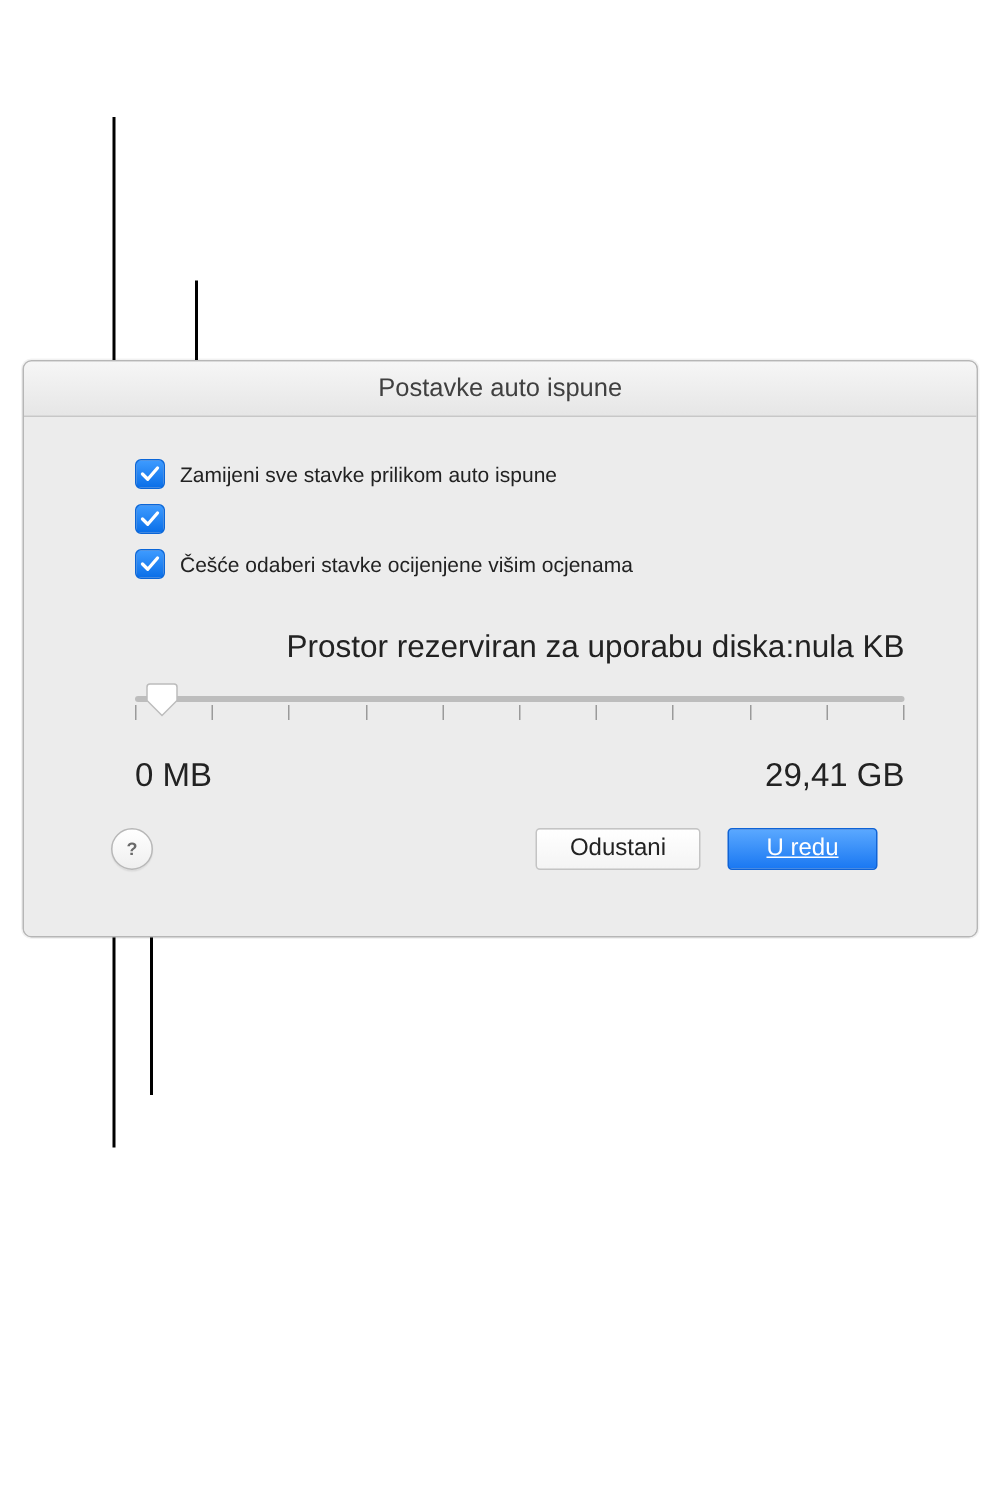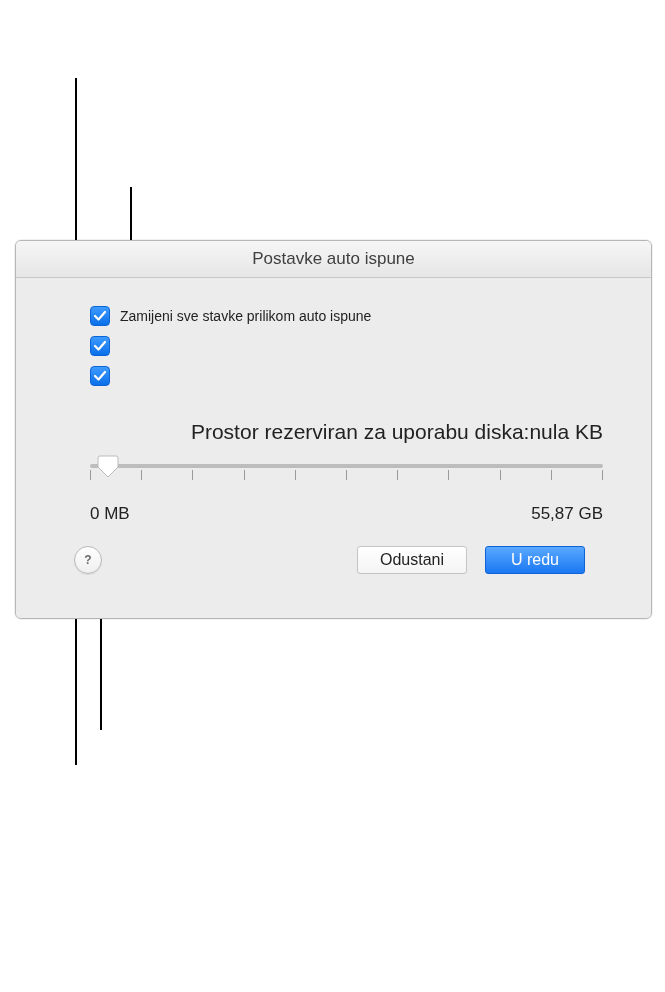--- a/index.html
+++ b/index.html
@@ -131,21 +131,21 @@
     width: 22px;
     height: 24px;
     transform: translateX(-50%);
     cursor: pointer;
   }
   .slider-thumb svg { width: 22px; height: 24px; display:block; }
 
   .slider-range-row {
     display: flex;
     justify-content: space-between;
-    font-size: 17px;
+    font-size: 22px;
     color: #222;
     margin-top: 8px;
   }
 
   .footer {
     display: flex;
     align-items: center;
     justify-content: flex-end;
     padding: 22px 28px 22px 20px;
     gap: 18px;
@@ -184,20 +184,21 @@
   .btn-default {
     background: linear-gradient(#ffffff, #f4f4f4);
     border: 1px solid #c4c4c4;
     color: #222;
   }
 
   .btn-primary {
     background: linear-gradient(#5aa8ff, #1a78f2);
     border: 1px solid #0f63d6;
     color: #fff;
+    text-decoration: underline;
   }
 
 </style>
 </head>
 <body>
 
 <div class="callout" style="left:75px; top:78px; width:2px; height:275px;"></div>
 <div class="callout" style="left:75px; top:353px; width:15px; height:2px;"></div>
 
 <div class="callout" style="left:130px; top:187px; width:2px; height:132px;"></div>
@@ -232,20 +233,21 @@
           </svg>
       </div>
     </div>
 
     <div class="checkbox-row">
       <div class="checkbox">
         <svg viewBox="0 0 14 14">
             <polyline points="2,7 5.5,10.5 12,3" fill="none" stroke="#fff" stroke-width="2.2" stroke-linecap="round" stroke-linejoin="round"></polyline>
           </svg>
       </div>
+      <span class="checkbox-label">Češće odaberi stavke ocijenjene višim ocjenama</span>
     </div>
 
     <div class="slider-section">
       <div class="slider-label-row">
         <span>Prostor rezerviran za uporabu diska:</span>
         <span>nula KB</span>
       </div>
 
       <div class="slider-track-area">
         <div class="slider-track"></div>
@@ -264,21 +266,21 @@
         </div>
         <div class="slider-thumb">
           <svg viewBox="0 0 22 24">
             <path d="M3 2 h16 a2 2 0 0 1 2 2 v9 l-10 10 l-10 -10 v-9 a2 2 0 0 1 2 -2 z" fill="#ffffff" stroke="#bcbcbc" stroke-width="1"></path>
           </svg>
         </div>
       </div>
 
       <div class="slider-range-row">
         <span>0 MB</span>
-        <span>55,87 GB</span>
+        <span>29,41 GB</span>
       </div>
     </div>
 
     <div class="footer">
       <div class="help-btn">
         <svg viewBox="0 0 16 16">
           <text x="8" y="12" text-anchor="middle" font-size="12" font-family="Arial" fill="#6a6a6a" font-weight="bold">?</text>
         </svg>
       </div>
       <div class="btn btn-default">

